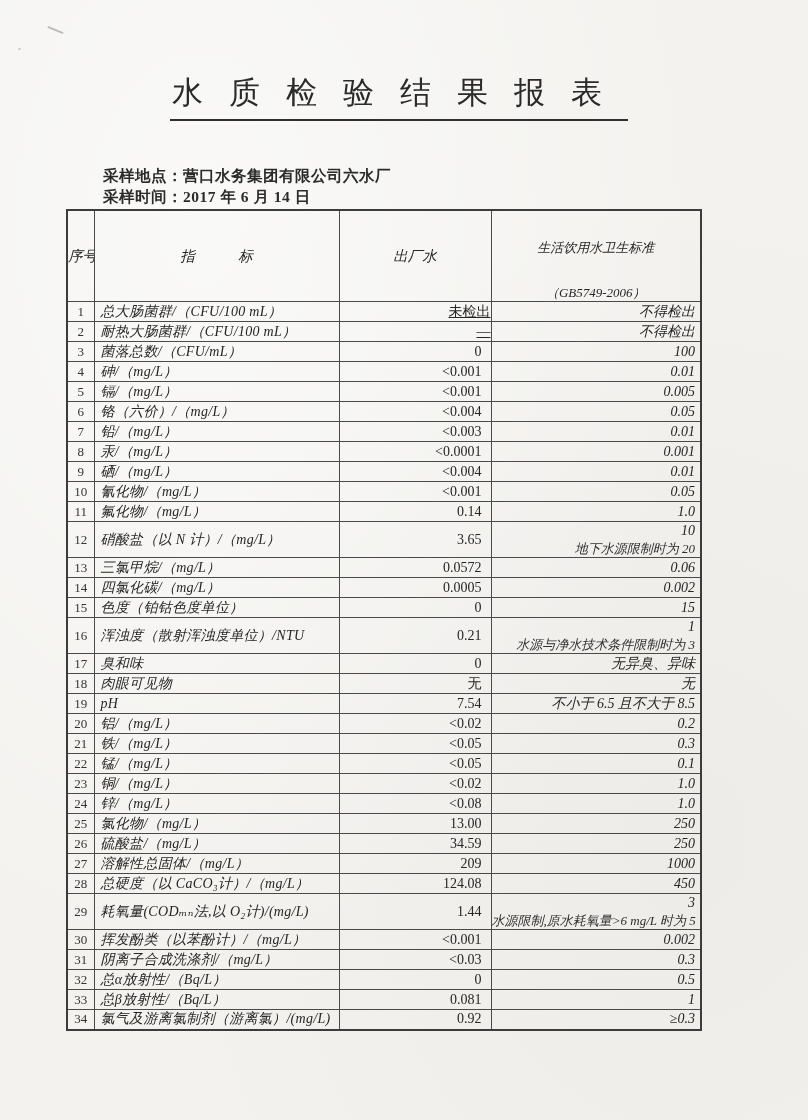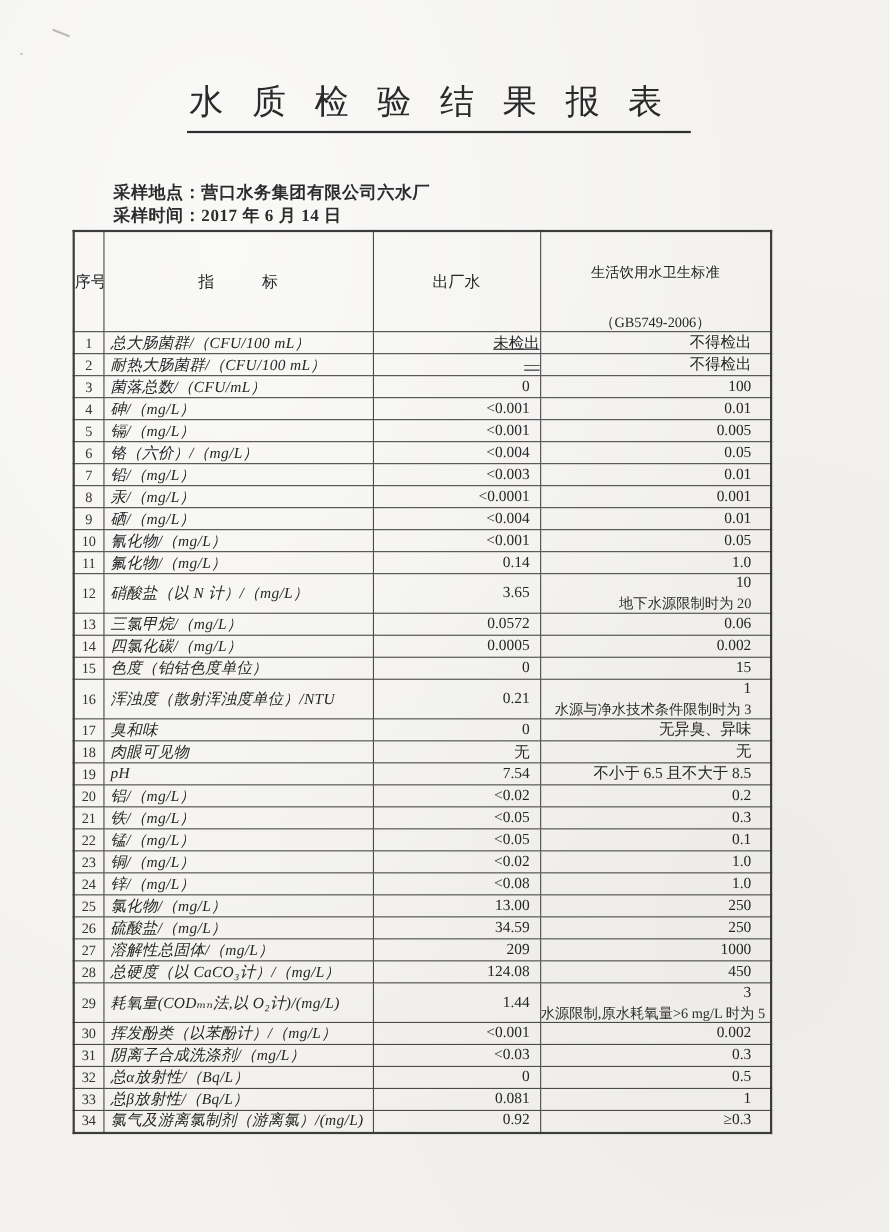--- a/index.html
+++ b/index.html
@@ -59,29 +59,29 @@
     border:1px solid #4a4a4a;
     padding:0;
     overflow:hidden;
     white-space:nowrap;
   }
   .results-table{border:2px solid #3c3c3c;}
   col.c-no{width:27px;}
   col.c-ind{width:245px;}
   col.c-res{width:152px;}
   col.c-std{width:210px;}
-  thead tr{height:38px;}
+  thead tr{height:38px;font-style:italic;}
   thead th{font-weight:normal;text-align:center;font-size:14.5px;}
   thead th .std-h{font-size:13px;line-height:17px;margin-top:28px;}
   tbody tr{height:20px;}
   td.cell-no{text-align:center;font-size:13px;color:#333;}
   td.cell-ind{text-align:left;padding-left:6px;letter-spacing:0.3px;font-style:italic;}
   td.cell-res{text-align:right;padding-right:9px;}
   td.cell-res.center{text-align:right;padding-right:0;text-decoration:underline;}
-  td.cell-std{text-align:right;padding-right:17px;}
+  td.cell-std{text-align:right;padding-right:5px;font-style:italic;}
   td.cell-std .std-main{line-height:18px;}
   td.cell-std .std-note{font-size:13px;line-height:17px;color:#2e2e2e;}
   td.cell-std .std-note:empty{display:none;}
 </style>
 </head>
 <body>
 
 <div class="page">
   <div class="scan-smudge"></div>
   <div class="scan-smudge2"></div>

